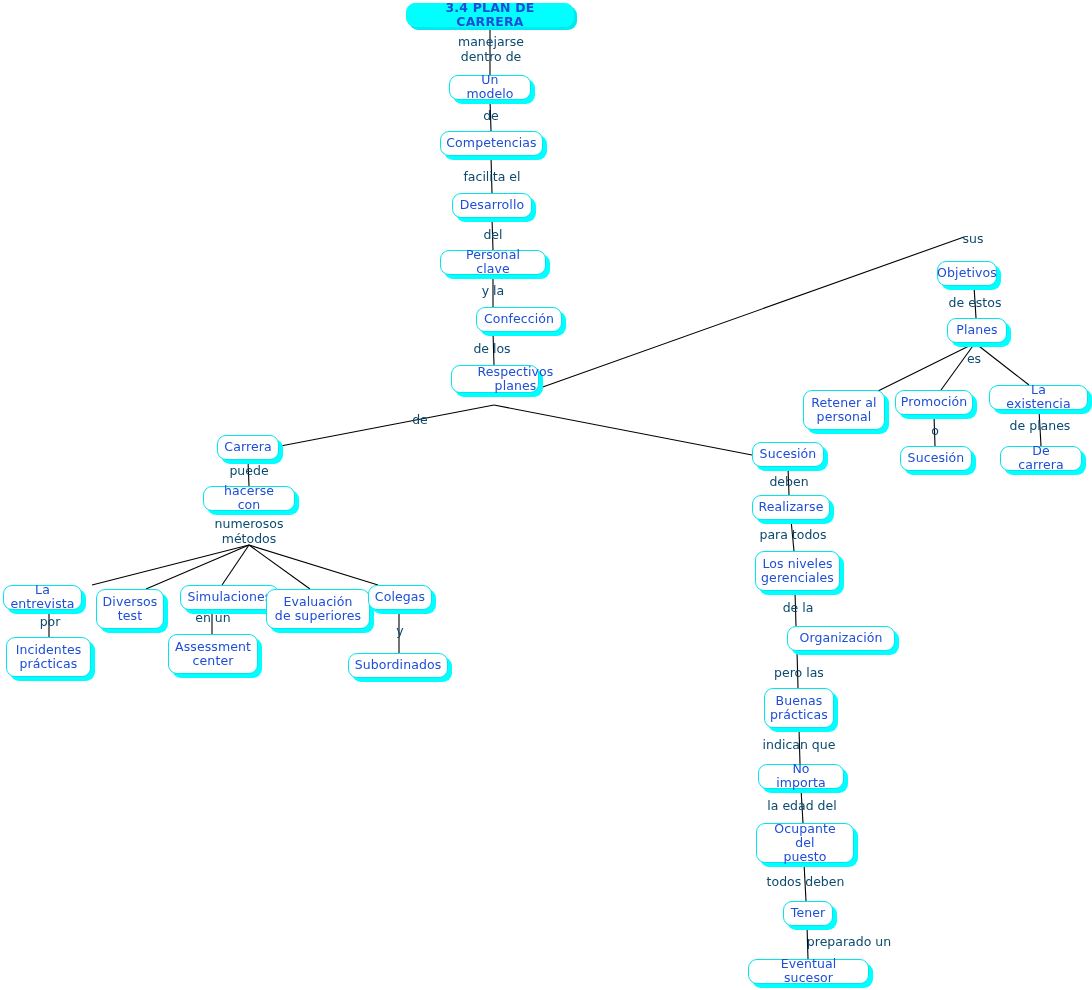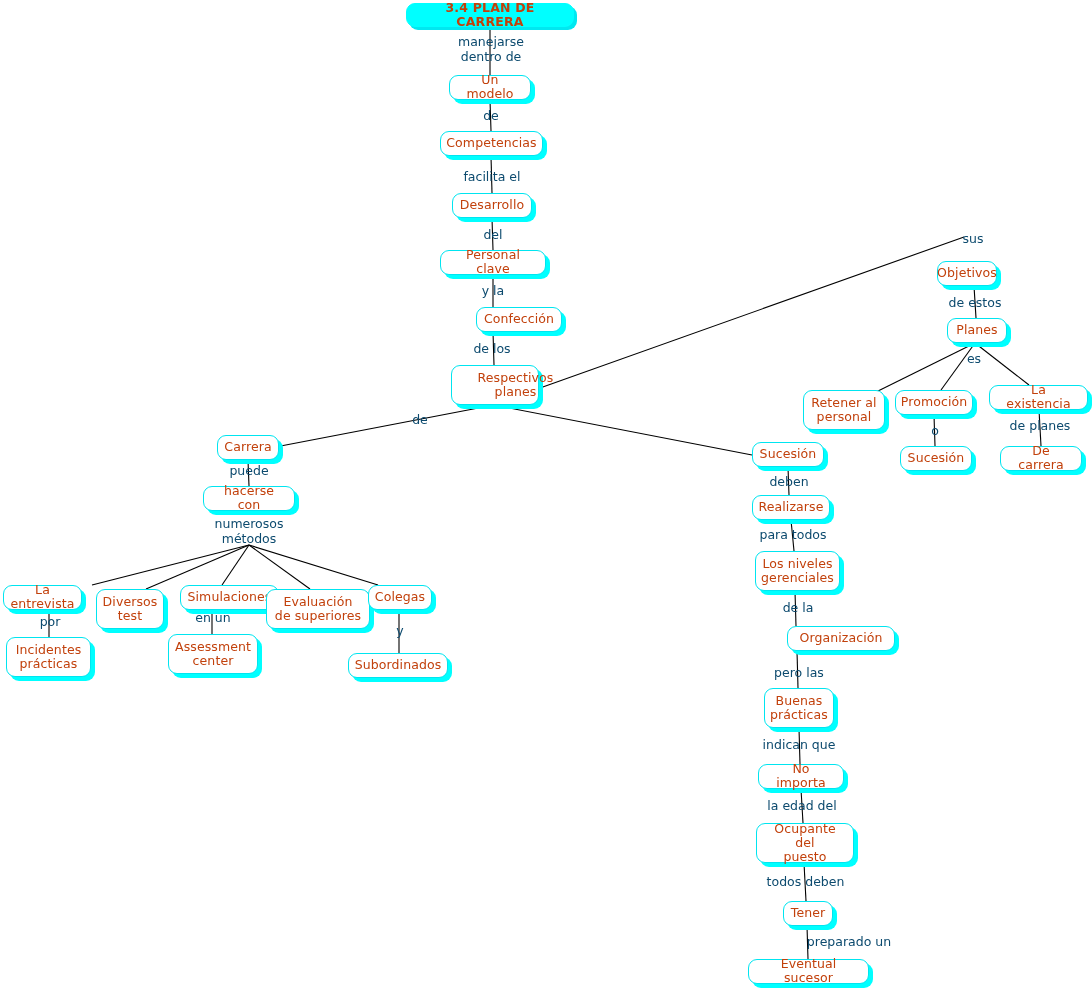--- a/index.html
+++ b/index.html
@@ -26,21 +26,21 @@
   .node {
     position: absolute;
     display: flex;
     align-items: center;
     justify-content: center;
     text-align: center;
     background: #ffffff;
     border: 1px solid #00e5f0;
     border-radius: 9px;
     box-shadow: 4px 4px 0 0 #00ffff;
-    color: #c2410c;
+    color: #1d4ed8;
     font-size: 12.5px;
     line-height: 14px;
     letter-spacing: 0.1px;
     padding: 1px 7px 2px 7px;
     white-space: pre-line;
     z-index: 5;
   }
   .node.title {
     background: #00ffff;
     border: 1px solid #00ffff;
@@ -97,21 +97,21 @@
       <line x1="801" y1="789" x2="803" y2="823" stroke="#000000" stroke-width="1.1"></line>
       <line x1="804" y1="863" x2="806" y2="901" stroke="#000000" stroke-width="1.1"></line>
       <line x1="807" y1="926" x2="808" y2="959" stroke="#000000" stroke-width="1.1"></line>
     </svg>
 <div class="node title" style="left: 406px; top: 3px; width: 168px; height: 24px;">3.4 PLAN DE CARRERA</div>
     <div class="node" style="left: 449px; top: 75px; width: 82px; height: 25px;">Un modelo</div>
     <div class="node" style="left: 440px; top: 131px; width: 103px; height: 25px;">Competencias</div>
     <div class="node" style="left: 452px; top: 193px; width: 80px; height: 25px;">Desarrollo</div>
     <div class="node" style="left: 440px; top: 250px; width: 106px; height: 25px;">Personal clave</div>
     <div class="node" style="left: 450px; top: 307px; width: 86px; height: 25px; margin-left: 26px;">Confección</div>
-    <div class="node" style="left: 451px; top: 365px; width: 88px; height: 40px; padding-left: 48px;">Respectivos
+    <div class="node" style="left: 451px; top: 365px; width: 88px; height: 28px; padding-left: 48px;">Respectivos
 planes</div>
     <div class="node" style="left: 937px; top: 261px; width: 60px; height: 25px;">Objetivos</div>
     <div class="node" style="left: 947px; top: 318px; width: 60px; height: 25px;">Planes</div>
     <div class="node" style="left: 803px; top: 390px; width: 82px; height: 40px;">Retener al
 personal</div>
     <div class="node" style="left: 895px; top: 390px; width: 78px; height: 25px;">Promoción</div>
     <div class="node" style="left: 989px; top: 385px; width: 99px; height: 25px;">La existencia</div>
     <div class="node" style="left: 900px; top: 446px; width: 72px; height: 25px;">Sucesión</div>
     <div class="node" style="left: 1000px; top: 446px; width: 82px; height: 25px;">De carrera</div>
     <div class="node" style="left: 217px; top: 435px; width: 62px; height: 25px;">Carrera</div>

